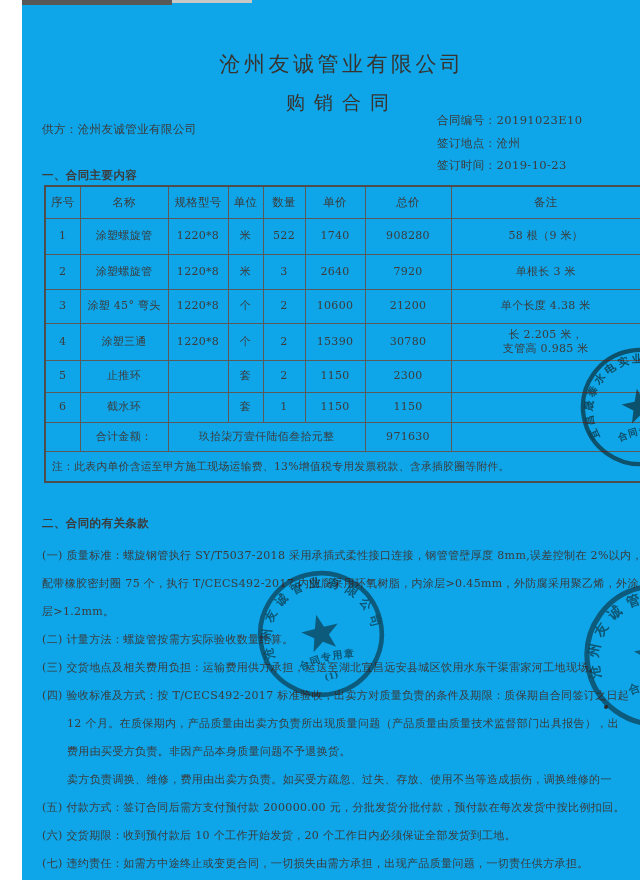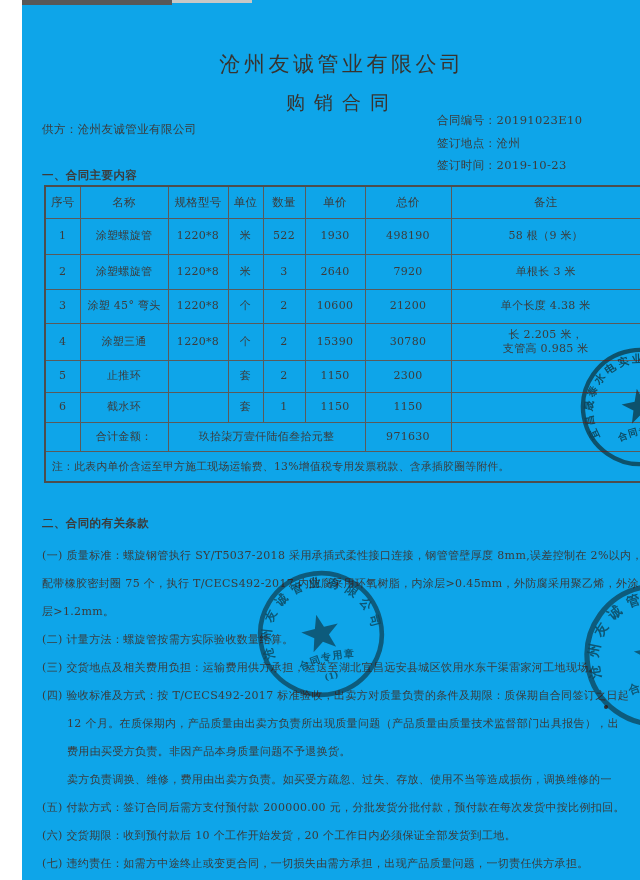--- a/index.html
+++ b/index.html
@@ -101,22 +101,22 @@
           <th>备注</th>
         </tr>
       </thead>
     <tbody id="items-tbody">
         <tr>
           <td>1</td>
           <td>涂塑螺旋管</td>
           <td>1220*8</td>
           <td>米</td>
           <td>522</td>
-          <td>1930</td>
-          <td>498190</td>
+          <td>1740</td>
+          <td>908280</td>
           <td>58 根（9 米）</td>
         </tr>
         <tr>
           <td>2</td>
           <td>涂塑螺旋管</td>
           <td>1220*8</td>
           <td>米</td>
           <td>3</td>
           <td>2640</td>
           <td>7920</td>

